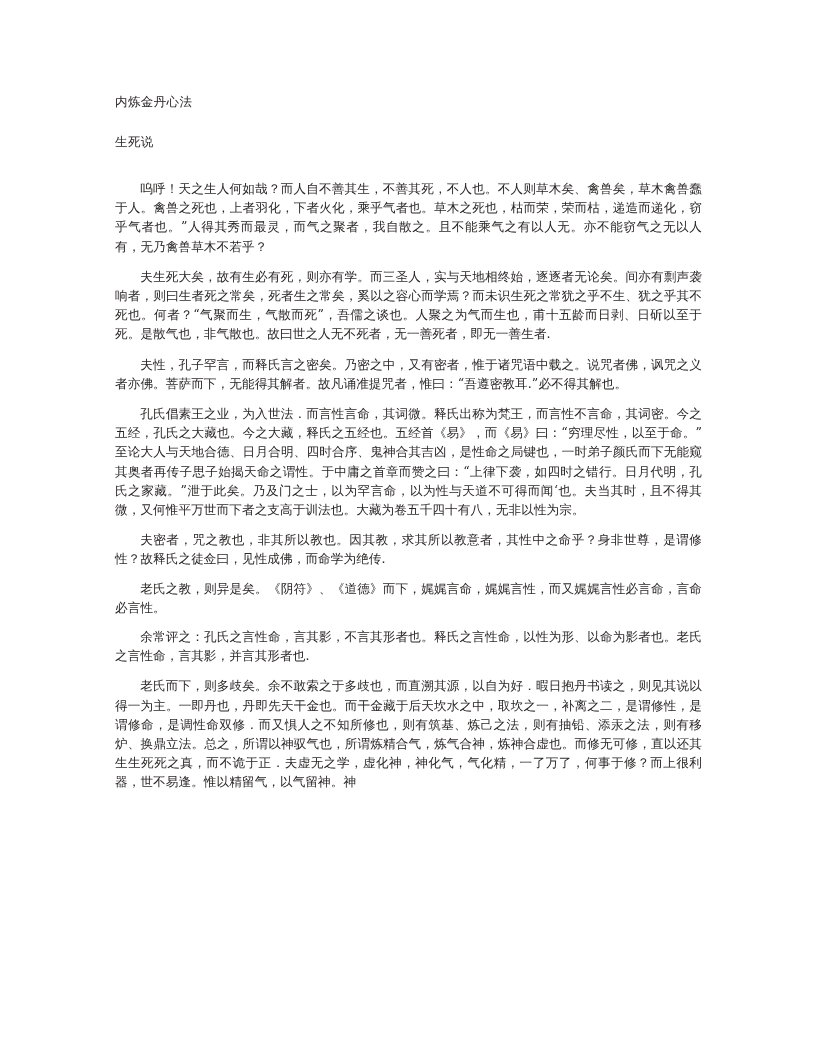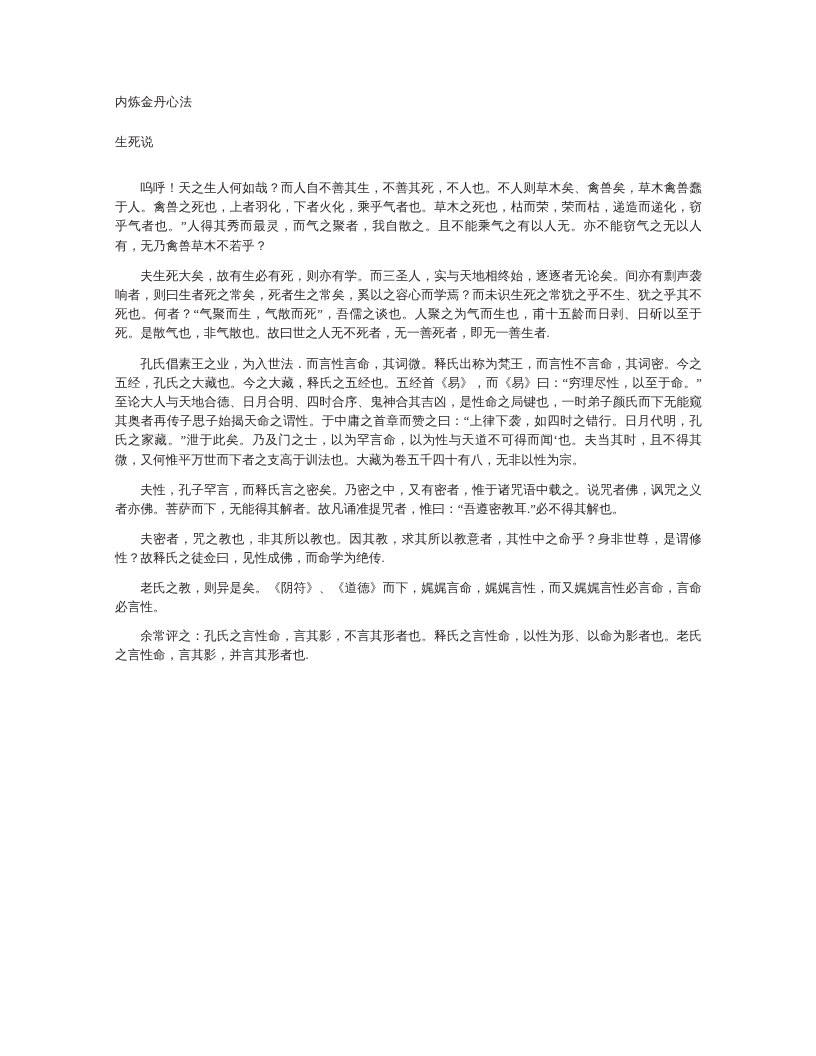--- a/index.html
+++ b/index.html
@@ -18,21 +18,20 @@
   .page {
     position: relative;
     width: 816px;
     height: 1056px;
     box-sizing: border-box;
     padding: 96px 114px 96px 115px;
     background: #ffffff;
   }
   .doc-body {
     width: 587px;
-    font-family: Liberation Serif, serif;
   }
   .heading-line {
     font-size: 12.5px;
     line-height: 1.0;
     color: #2a2626;
     margin: 0 0 27px 0;
     letter-spacing: 0.4px;
     white-space: nowrap;
   }
   .heading-line.first {
@@ -71,25 +70,26 @@
     <div class="heading-line first">内炼金丹心法</div>
 
 
     <div class="heading-line section">生死说</div>
 
     <p class="para">呜呼！天之生人何如哉？而人自不善其生，不善其死，不人也。不人则草木矣、禽兽矣，草木禽兽蠢于人。禽兽之死也，上者羽化，下者火化，乘乎气者也。草木之死也，枯而荣，荣而枯，递造而递化，窃乎气者也。”人得其秀而最灵，而气之聚者，我自散之。且不能乘气之有以人无。亦不能窃气之无以人有，无乃禽兽草木不若乎？</p>
 
     <p class="para">夫生死大矣，故有生必有死，则亦有学。而三圣人，实与天地相终始，逐逐者无论矣。间亦有剽声袭响者，则曰生者死之常矣，死者生之常矣，奚以之容心而学焉？而未识生死之常犹之乎不生、犹之乎其不死也。何者？“气聚而生，气散而死”，吾儒之谈也。人聚之为气而生也，甫十五龄而日剥、日斫以至于死。是散气也，非气散也。故曰世之人无不死者，无一善死者，即无一善生者.</p>
 
 
+    <p class="para">夫性，孔子罕言，而释氏言之密矣。乃密之中，又有密者，惟于诸咒语中载之。说咒者佛，讽咒之义者亦佛。菩萨而下，无能得其解者。故凡诵准提咒者，惟曰：“吾遵密教耳.”必不得其解也。</p>
+
     <p class="para">孔氏倡素王之业，为入世法．而言性言命，其词微。释氏出称为梵王，而言性不言命，其词密。今之五经，孔氏之大藏也。今之大藏，释氏之五经也。五经首《易》，而《易》曰：“穷理尽性，以至于命。”至论大人与天地合德、日月合明、四时合序、鬼神合其吉凶，是性命之局键也，一时弟子颜氏而下无能窥其奥者再传子思子始揭天命之谓性。于中庸之首章而赞之曰：“上律下袭，如四时之错行。日月代明，孔氏之家藏。”泄于此矣。乃及门之士，以为罕言命，以为性与天道不可得而闻‘也。夫当其时，且不得其微，又何惟平万世而下者之支高于训法也。大藏为卷五千四十有八，无非以性为宗。</p>
-
-    <p class="para">夫性，孔子罕言，而释氏言之密矣。乃密之中，又有密者，惟于诸咒语中载之。说咒者佛，讽咒之义者亦佛。菩萨而下，无能得其解者。故凡诵准提咒者，惟曰：“吾遵密教耳.”必不得其解也。</p>
 
     <p class="para tight">夫密者，咒之教也，非其所以教也。因其教，求其所以教意者，其性中之命乎？身非世尊，是谓修性？故释氏之徒佥曰，见性成佛，而命学为绝传.</p>
 
     <p class="para tight">老氏之教，则异是矣。《阴符》、《道德》而下，娓娓言命，娓娓言性，而又娓娓言性必言命，言命必言性。</p>
 
     <p class="para gap-before">余常评之：孔氏之言性命，言其影，不言其形者也。释氏之言性命，以性为形、以命为影者也。老氏之言性命，言其影，并言其形者也.</p>
 
+    <p class="para gap-before last">老氏而下，则多歧矣。余不敢索之于多歧也，而直溯其源，以自为好．暇日抱丹书读之，则见其说以得一为主。一即丹也，丹即先天干金也。而干金藏于后天坎水之中，取坎之一，补离之二，是谓修性，是谓修命，是调性命双修．而又惧人之不知所修也，则有筑基、炼己之法，则有抽铅、添汞之法，则有移炉、换鼎立法。总之，所谓以神驭气也，所谓炼精合气，炼气合神，炼神合虚也。而修无可修，直以还其生生死死之真，而不诡于正．夫虚无之学，虚化神，神化气，气化精，一了万了，何事于修？而上很利器，世不易逢。惟以精留气，以气留神。神</p>
 
   </div>
 </div>
 
 </body></html>

